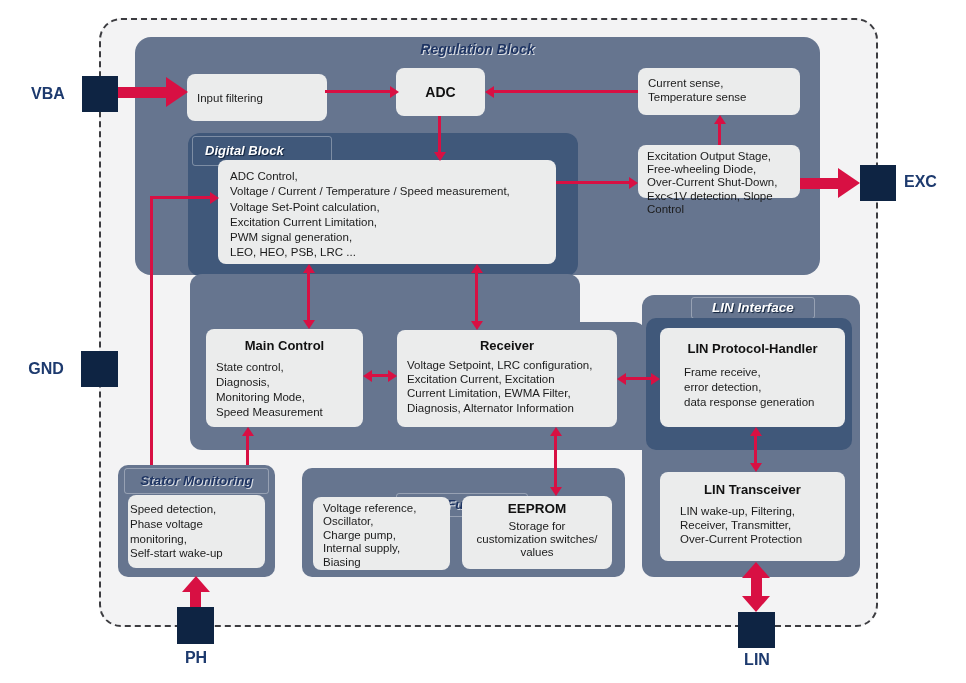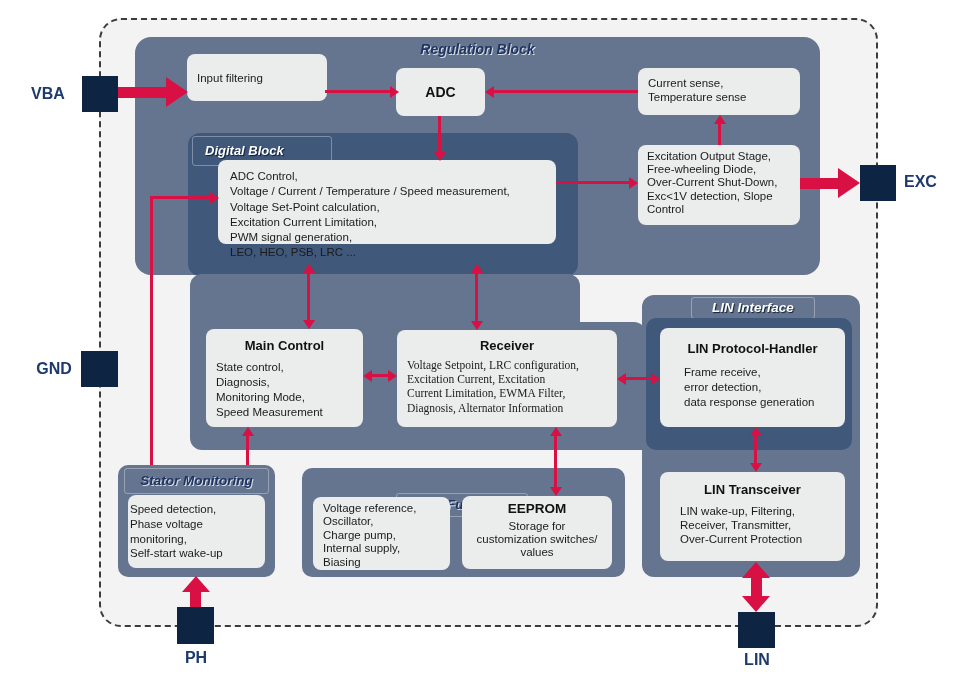--- a/index.html
+++ b/index.html
@@ -61,53 +61,53 @@
   <div class="abs blk z2" style="left:118px;top:465px;width:157px;height:112px;border-radius:10px;"></div>
   <div class="abs tab z3" style="left:124px;top:468px;width:145px;height:26px;">
     <div class="blk-title" style="font-size:13.5px;line-height:24px;">Stator Monitoring</div>
   </div>
 
   <div class="abs blk z2" style="left:302px;top:468px;width:323px;height:109px;border-radius:10px;"></div>
   <div class="abs tab z3" style="left:396px;top:469px;width:132px;height:24px;margin-top:24px;">
     <div class="blk-title" style="font-size:13.5px;line-height:22px;">Core Functions</div>
   </div>
 
-  <div class="abs wbox z4" style="left:187px;top:54px;width:140px;height:47px;display:flex;align-items:center;padding-left:10px;">Input filtering</div>
+  <div class="abs wbox z4" style="left:187px;top:74px;width:140px;height:47px;display:flex;align-items:center;padding-left:10px;">Input filtering</div>
 
   <div class="abs wbox z4" style="left:396px;top:68px;width:89px;height:48px;display:flex;align-items:center;justify-content:center;">
     <span class="wtitle" style="font-size:14px;">ADC</span>
   </div>
 
   <div class="abs wbox pre z4" style="left:638px;top:68px;width:162px;height:47px;padding:8px 10px;line-height:14px;">Current sense,
 Temperature sense</div>
 
-  <div class="abs wbox pre z4" style="left:638px;top:145px;width:162px;height:80px;padding:5px 9px;line-height:13.2px;">Excitation Output Stage,
+  <div class="abs wbox pre z4" style="left:638px;top:145px;width:162px;height:53px;padding:5px 9px;line-height:13.2px;">Excitation Output Stage,
 Free-wheeling Diode,
 Over-Current Shut-Down,
 Exc&lt;1V detection, Slope
 Control</div>
 
-  <div class="abs wbox pre z4" style="left:218px;top:160px;width:338px;height:84px;padding:9px 12px;line-height:15.3px;">ADC Control,
+  <div class="abs wbox pre z4" style="left:218px;top:160px;width:338px;height:104px;padding:9px 12px;line-height:15.3px;">ADC Control,
 Voltage / Current / Temperature / Speed measurement,
 Voltage Set-Point calculation,
 Excitation Current Limitation,
 PWM signal generation,
 LEO, HEO, PSB, LRC ...</div>
 
   <div class="abs wbox z4" style="left:206px;top:329px;width:157px;height:98px;">
     <div class="wtitle" style="margin-top:9px;">Main Control</div>
     <div class="pre" style="margin-top:7px;padding-left:10px;line-height:15px;">State control,
 Diagnosis,
 Monitoring Mode,
 Speed Measurement</div>
   </div>
 
   <div class="abs wbox z4" style="left:397px;top:330px;width:220px;height:97px;">
     <div class="wtitle" style="margin-top:8px;">Receiver</div>
-    <div class="pre" style="margin-top:5px;padding-left:10px;line-height:14.2px;font-family:Liberation Serif, serif;">Voltage Setpoint, LRC configuration,
+    <div class="pre" style="margin-top:5px;padding-left:10px;line-height:14.2px;">Voltage Setpoint, LRC configuration,
 Excitation Current, Excitation
 Current Limitation, EWMA Filter,
 Diagnosis, Alternator Information</div>
   </div>
 
   <div class="abs wbox z4" style="left:660px;top:328px;width:185px;height:99px;">
     <div class="wtitle" style="margin-top:13px;">LIN Protocol-Handler</div>
     <div class="pre" style="margin-top:9px;padding-left:24px;line-height:15px;">Frame receive,
 error detection,
 data response generation</div>
@@ -197,18 +197,18 @@
   <div class="ah bigu" style="left:742px;top:562px;"></div>
   <div class="ah bigd" style="left:742px;top:596px;"></div>
 
   <div class="abs pin z40" style="left:82px;top:76px;width:36px;height:36px;"></div>
   <div class="abs pin z40" style="left:81px;top:351px;width:37px;height:36px;"></div>
   <div class="abs pin z40" style="left:860px;top:165px;width:36px;height:36px;"></div>
   <div class="abs pin z40" style="left:177px;top:607px;width:37px;height:37px;"></div>
   <div class="abs pin z40" style="left:738px;top:612px;width:37px;height:36px;"></div>
 
   <div class="abs pinlab z40" style="left:20px;top:85px;width:56px;text-align:center;">VBA</div>
-  <div class="abs pinlab z40" style="left:26px;top:360px;width:56px;text-align:center;">GND</div>
+  <div class="abs pinlab z40" style="left:18px;top:360px;width:56px;text-align:center;">GND</div>
   <div class="abs pinlab z40" style="left:904px;top:173px;width:56px;">EXC</div>
   <div class="abs pinlab z40" style="left:171px;top:649px;width:50px;text-align:center;">PH</div>
   <div class="abs pinlab z40" style="left:732px;top:651px;width:50px;text-align:center;">LIN</div>
 
 </div>
 
 </body></html>

